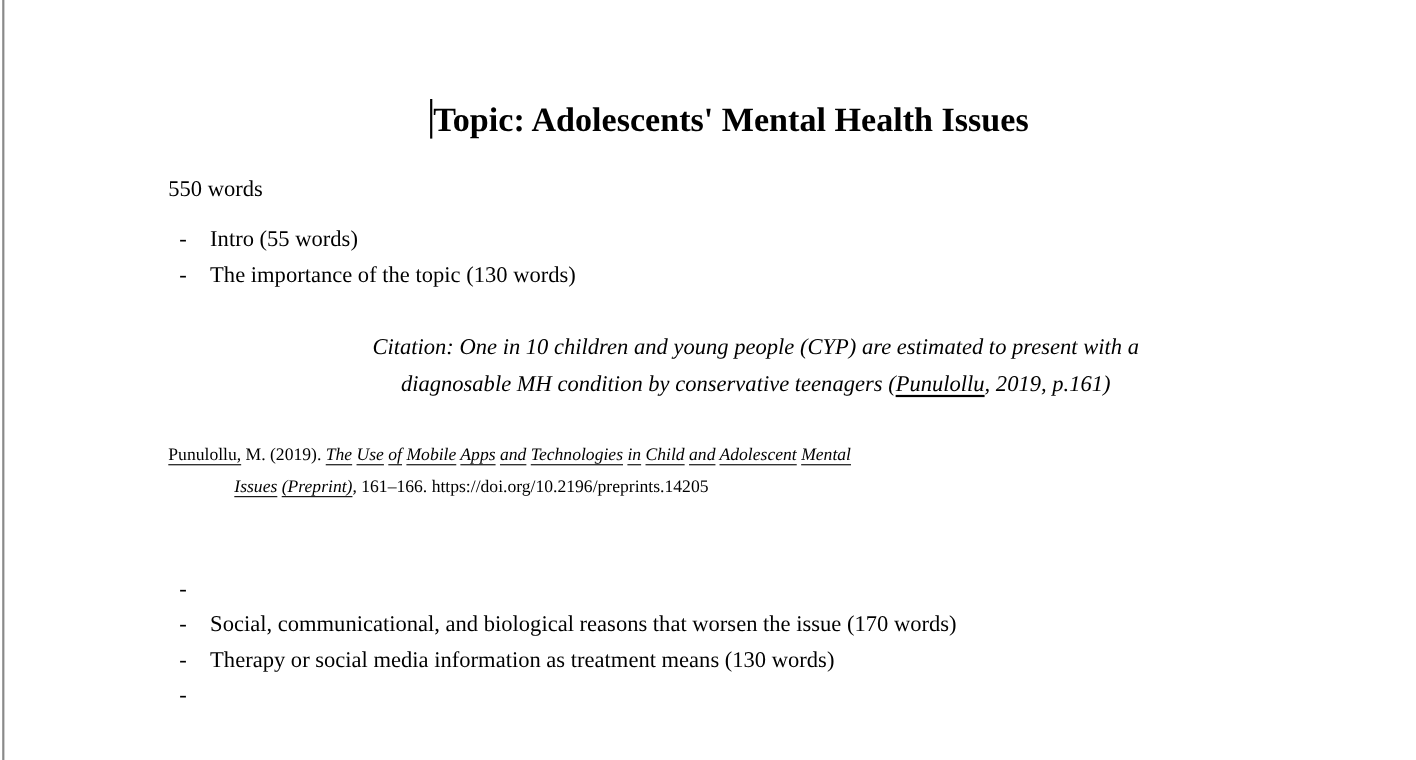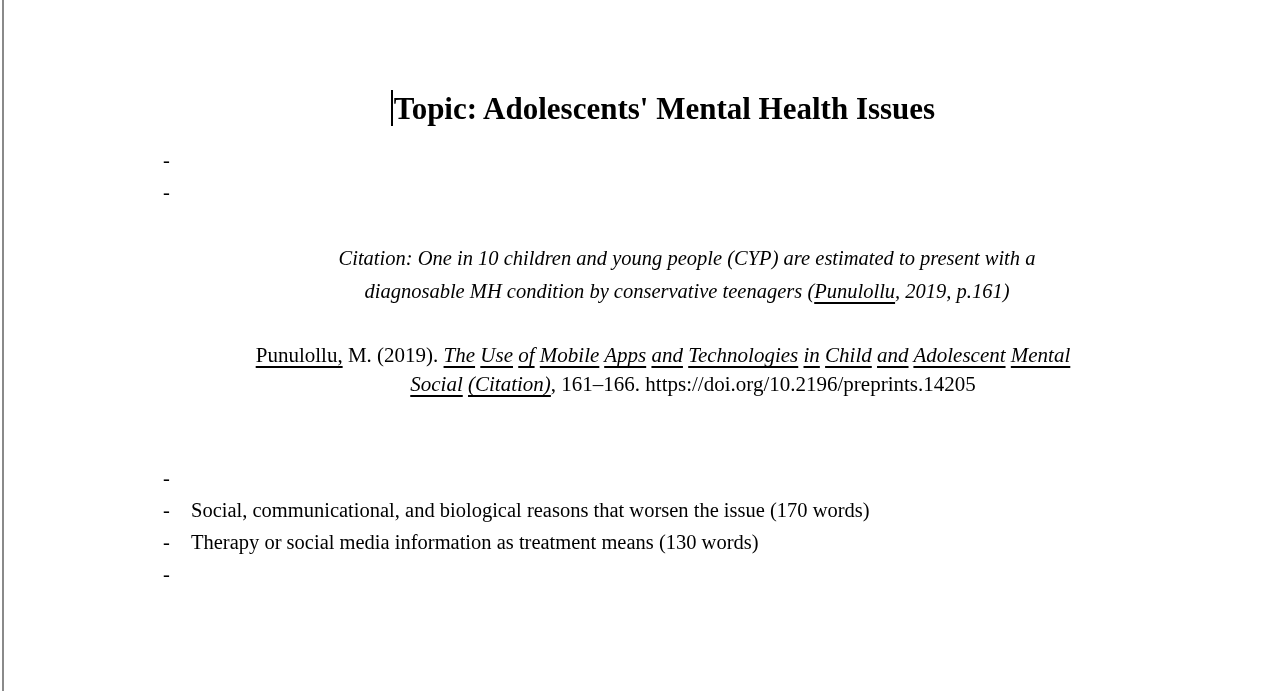--- a/index.html
+++ b/index.html
@@ -67,23 +67,22 @@
   }
   .citation {
     margin-top: 34px;
     padding-left: 48px;
     font-size: 20.5px;
     line-height: 33px;
     text-align: center;
   }
   .reference {
     margin-top: 33px;
-    font-size: 21px;
+    font-size: 16px;
     line-height: 29px;
-    text-align: center;
   }
   .ref-line2 { margin-left: 60px; }
   .list-bottom { margin-top: 63px; }
   .it { font-style: italic; }
   .sq {
     text-decoration-line: underline;
     text-decoration-style: wavy;
     text-decoration-color: #c00000;
     text-decoration-thickness: 1px;
     text-underline-offset: 4px;
@@ -93,38 +92,41 @@
 </head>
 <body>
 
 <div class="viewport">
   <div class="page-edge-left"></div>
 
   <div class="doc">
 
     <div class="doc-title"><span class="caret"></span><span>Topic: Adolescents' Mental Health Issues</span></div>
 
+    <div class="wordcount">550 words</div>
 
     <div class="list">
       <div class="li">
         <span class="dash">-</span>
+        <span>Intro (55 words)</span>
       </div>
       <div class="li">
         <span class="dash">-</span>
+        <span>The importance of the topic (130 words)</span>
       </div>
     </div>
 
     <div class="citation">
       <div><span class="it">Citation: One in 10 children and young people (CYP) are estimated to present with a</span></div>
       <div><span class="it">diagnosable MH condition by conservative teenagers (</span><span class="it sq">Punulollu</span><span class="it">, 2019, p.161)</span></div>
     </div>
 
     <div class="reference">
       <div><span class="sq">Punulollu,</span><span> M. (2019). </span><span class="it sq">The</span><span class="it"> </span><span class="it sq">Use</span><span class="it"> </span><span class="it sq">of</span><span class="it"> </span><span class="it sq">Mobile</span><span class="it"> </span><span class="it sq">Apps</span><span class="it"> </span><span class="it sq">and</span><span class="it"> </span><span class="it sq">Technologies</span><span class="it"> </span><span class="it sq">in</span><span class="it"> </span><span class="it sq">Child</span><span class="it"> </span><span class="it sq">and</span><span class="it"> </span><span class="it sq">Adolescent</span><span class="it"> </span><span class="it sq">Mental</span></div>
-      <div class="ref-line2"><span class="it sq">Social</span><span class="it"> </span><span class="it sq">(Citation)</span><span>, 161–166. https://doi.org/10.2196/preprints.14205</span></div>
+      <div class="ref-line2"><span class="it sq">Issues</span><span class="it"> </span><span class="it sq">(Preprint)</span><span>, 161–166. https://doi.org/10.2196/preprints.14205</span></div>
     </div>
 
     <div class="list list-bottom">
       <div class="li">
         <span class="dash">-</span>
       </div>
       <div class="li">
         <span class="dash">-</span>
         <span>Social, communicational, and biological reasons that worsen the issue (170 words)</span>
       </div>

